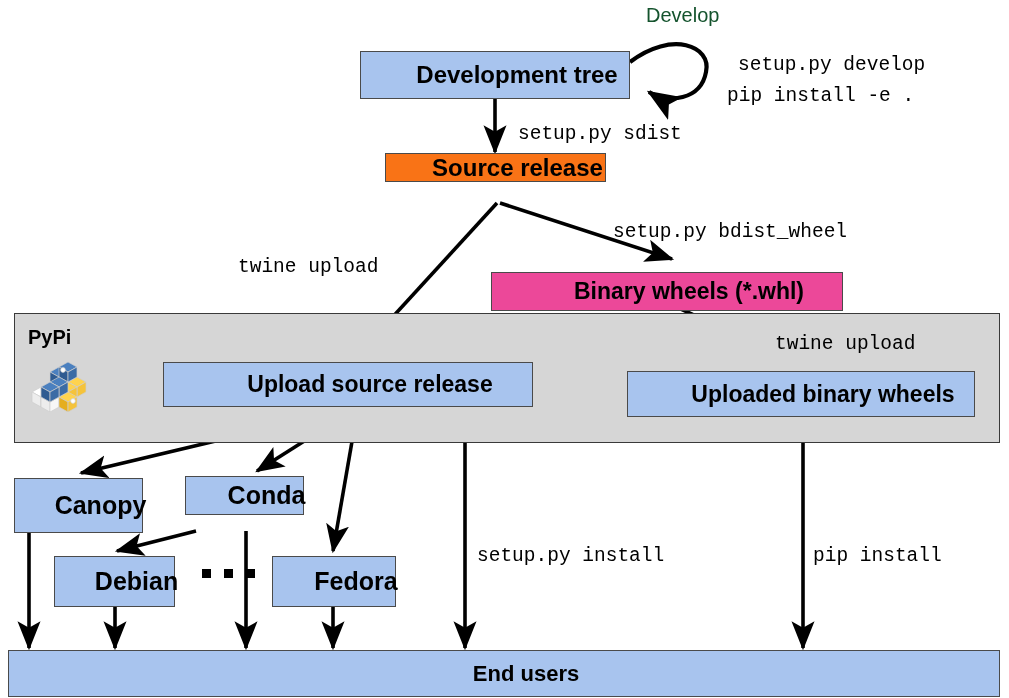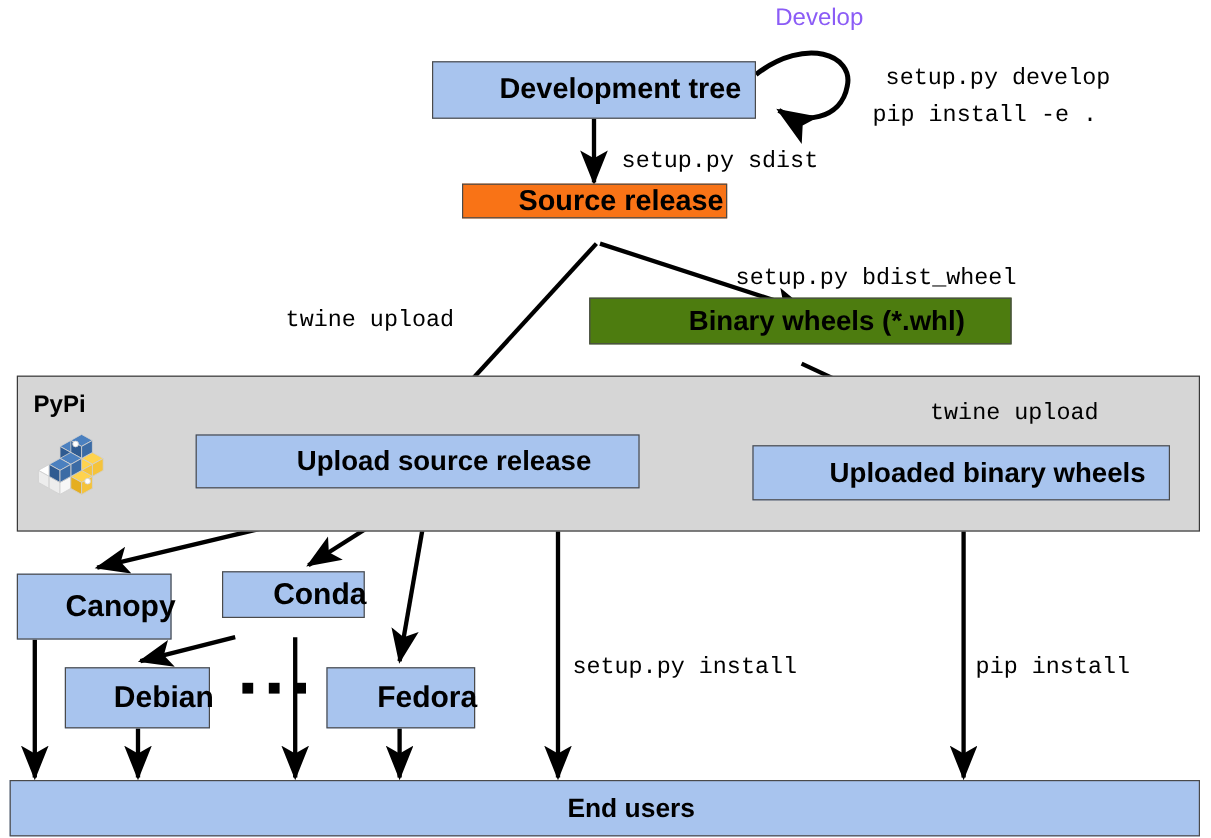--- a/index.html
+++ b/index.html
@@ -58,21 +58,21 @@
     font-size: 19.5px;
     color: #000000;
     white-space: pre;
     z-index: 5;
     letter-spacing: 0px;
   }
   .plain-label {
     position: absolute;
     font-family: "Liberation Sans", sans-serif;
     font-size: 20px;
-    color: #8b5cf6;
+    color: #14532d;
     white-space: nowrap;
     z-index: 5;
   }
   .dots {
     position: absolute;
     z-index: 4;
     display: flex;
     gap: 13px;
     align-items: center;
   }
@@ -196,21 +196,21 @@
 
     <path d="M 630,62 C 672,30 712,46 706,72 C 701,100 668,104 649,92" stroke="#000000" stroke-width="4.2" fill="none" marker-end="url(#ah)"></path>
   </svg>
 
   <div class="node" id="node-development-tree" style="left: 360px; top: 51px; width: 270px; height: 48px; font-size: 24px; background: rgb(168, 196, 238); border-color: rgb(74, 74, 74);">
       <span>Development  tree</span>
     </div>
   <div class="node" id="node-source-release" style="left: 385px; top: 153px; width: 221px; height: 29px; font-size: 24px; background: #f97316; border-color: rgb(74, 74, 74);">
       <span>Source release</span>
     </div>
-  <div class="node" id="node-binary-wheels" style="left: 491px; top: 248px; width: 352px; height: 39px; font-size: 23px; background: #4d7c0f; border-color: rgb(74, 74, 74);">
+  <div class="node" id="node-binary-wheels" style="left: 491px; top: 272px; width: 352px; height: 39px; font-size: 23px; background: #ec4899; border-color: rgb(74, 74, 74);">
       <span>Binary wheels (*.whl)</span>
     </div>
   <div class="node" id="node-upload-source-release" style="left: 163px; top: 362px; width: 370px; height: 45px; font-size: 23px; background: rgb(168, 196, 238); border-color: rgb(74, 74, 74);">
       <span>Upload source release</span>
     </div>
   <div class="node" id="node-uploaded-binary-wheels" style="left: 627px; top: 371px; width: 348px; height: 46px; font-size: 23px; background: rgb(168, 196, 238); border-color: rgb(74, 74, 74);">
       <span>Uploaded binary wheels</span>
     </div>
   <div class="node" id="node-canopy" style="left: 14px; top: 478px; width: 129px; height: 55px; font-size: 25px; background: rgb(168, 196, 238); border-color: rgb(74, 74, 74);">
       <span>Canopy</span>

